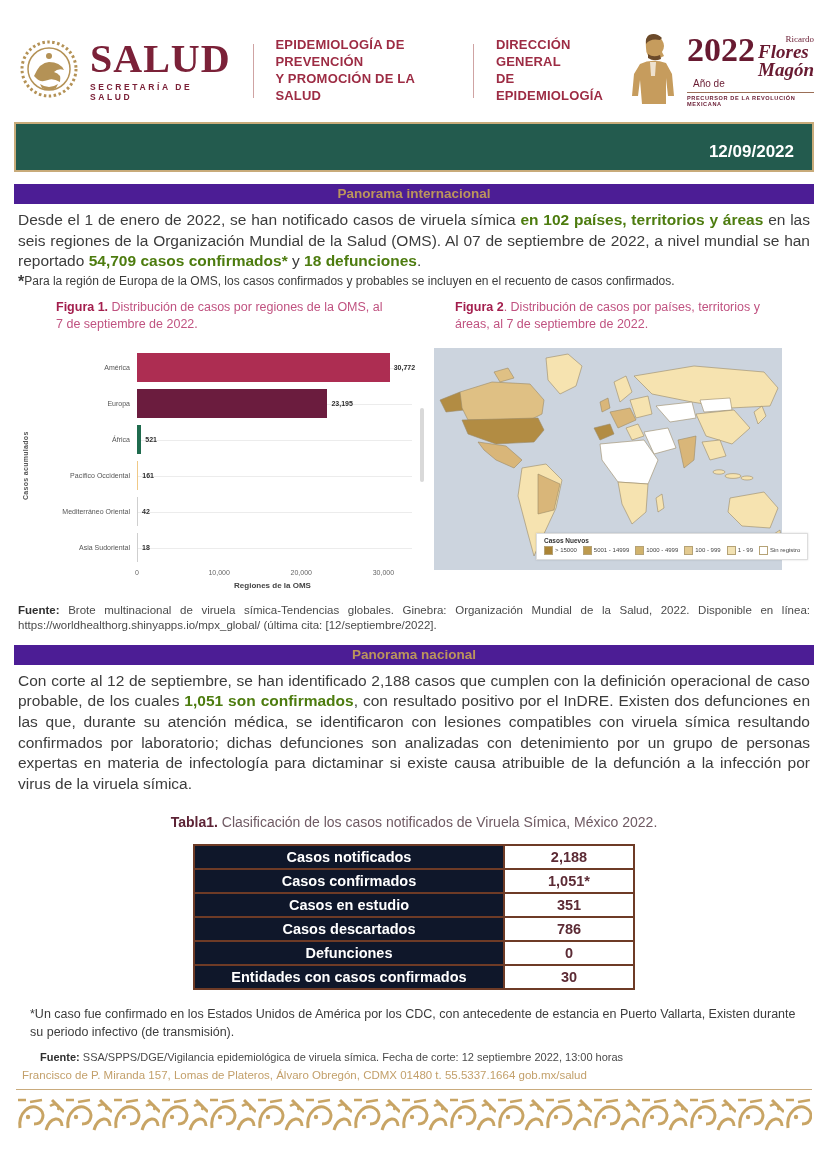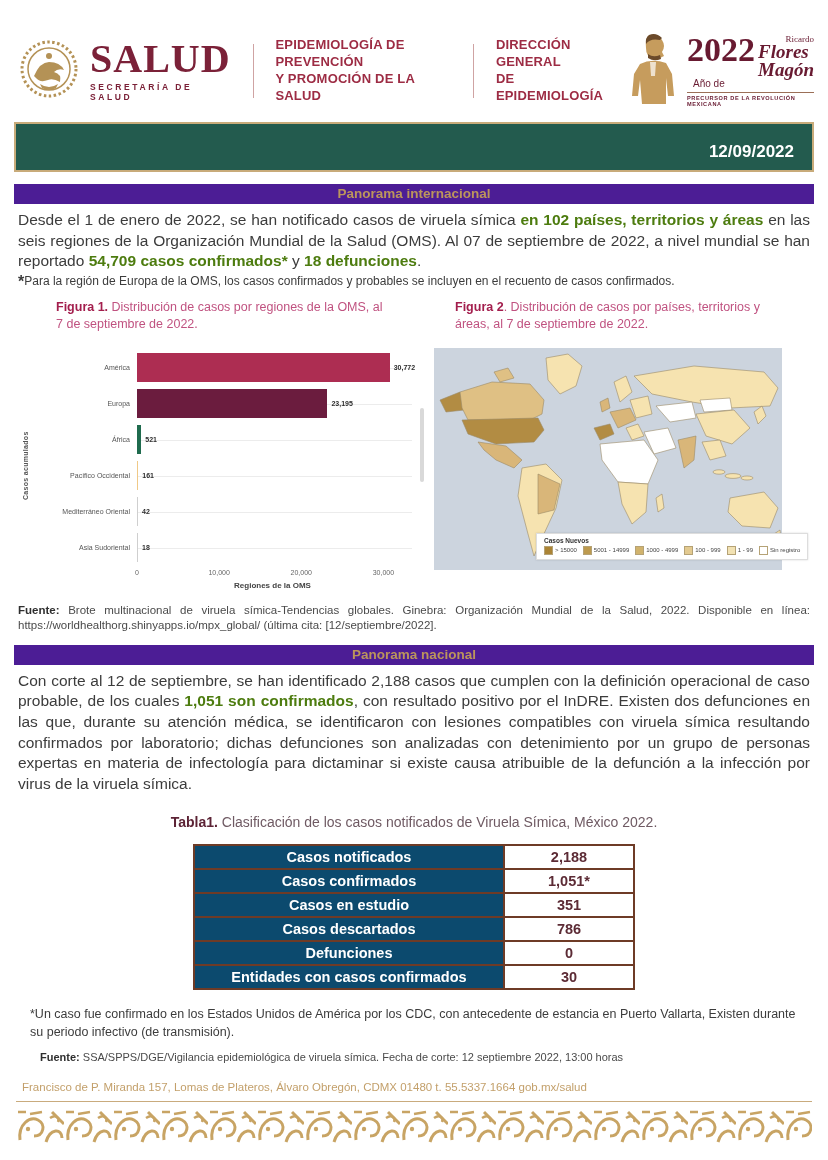--- a/index.html
+++ b/index.html
@@ -70,29 +70,29 @@
   .swatch{width:9px;height:9px;border:1px solid #b5a276;box-sizing:border-box;}
 
   .fuente{margin:8px 18px 0;font-size:11.5px;color:#4a4a4a;text-align:justify;line-height:1.3;}
   .fuente .b{font-weight:bold;color:#2f2f2f;}
 
   
   .tcaption{margin:20px 0 0;text-align:center;font-size:14px;color:#6f5a63;}
   .tcaption .figlab{font-weight:bold;color:#5c2335;}
   table.casos{margin:14px auto 0;border-collapse:collapse;}
   table.casos td{border:2px solid #6e3b26;height:20px;padding:1px 10px;}
-  td.l{width:288px;background:#0c4a6e;color:#fff;font-weight:bold;font-size:14.5px;text-align:center;}
+  td.l{width:288px;background:#0f172a;color:#fff;font-weight:bold;font-size:14.5px;text-align:center;}
   td.v{width:108px;color:#5c2b35;font-weight:bold;font-size:14.5px;text-align:center;background:#fff;}
 
   .fn-nat{margin:16px 30px 0;font-size:12.5px;color:#3c3c3c;line-height:1.4;}
   .fuente-nat{margin:10px 40px 0;font-size:11px;color:#4a4a4a;}
   .fuente-nat .b{font-weight:bold;color:#2f2f2f;}
 
   
-  .footer{position:absolute;left:0;right:0;bottom:12px;}
+  .footer{position:absolute;left:0;right:0;bottom:24px;}
   .addr{font-size:11.5px;color:#c3a06b;margin:0 0 8px 22px;}
   .fline{border:none;border-top:1px solid #c9ab7d;margin:0 16px;}
   .pattern{margin:8px 16px 0;}
 </style>
 </head>
 <body>
 
 <div class="page">
 
   <div class="header">

